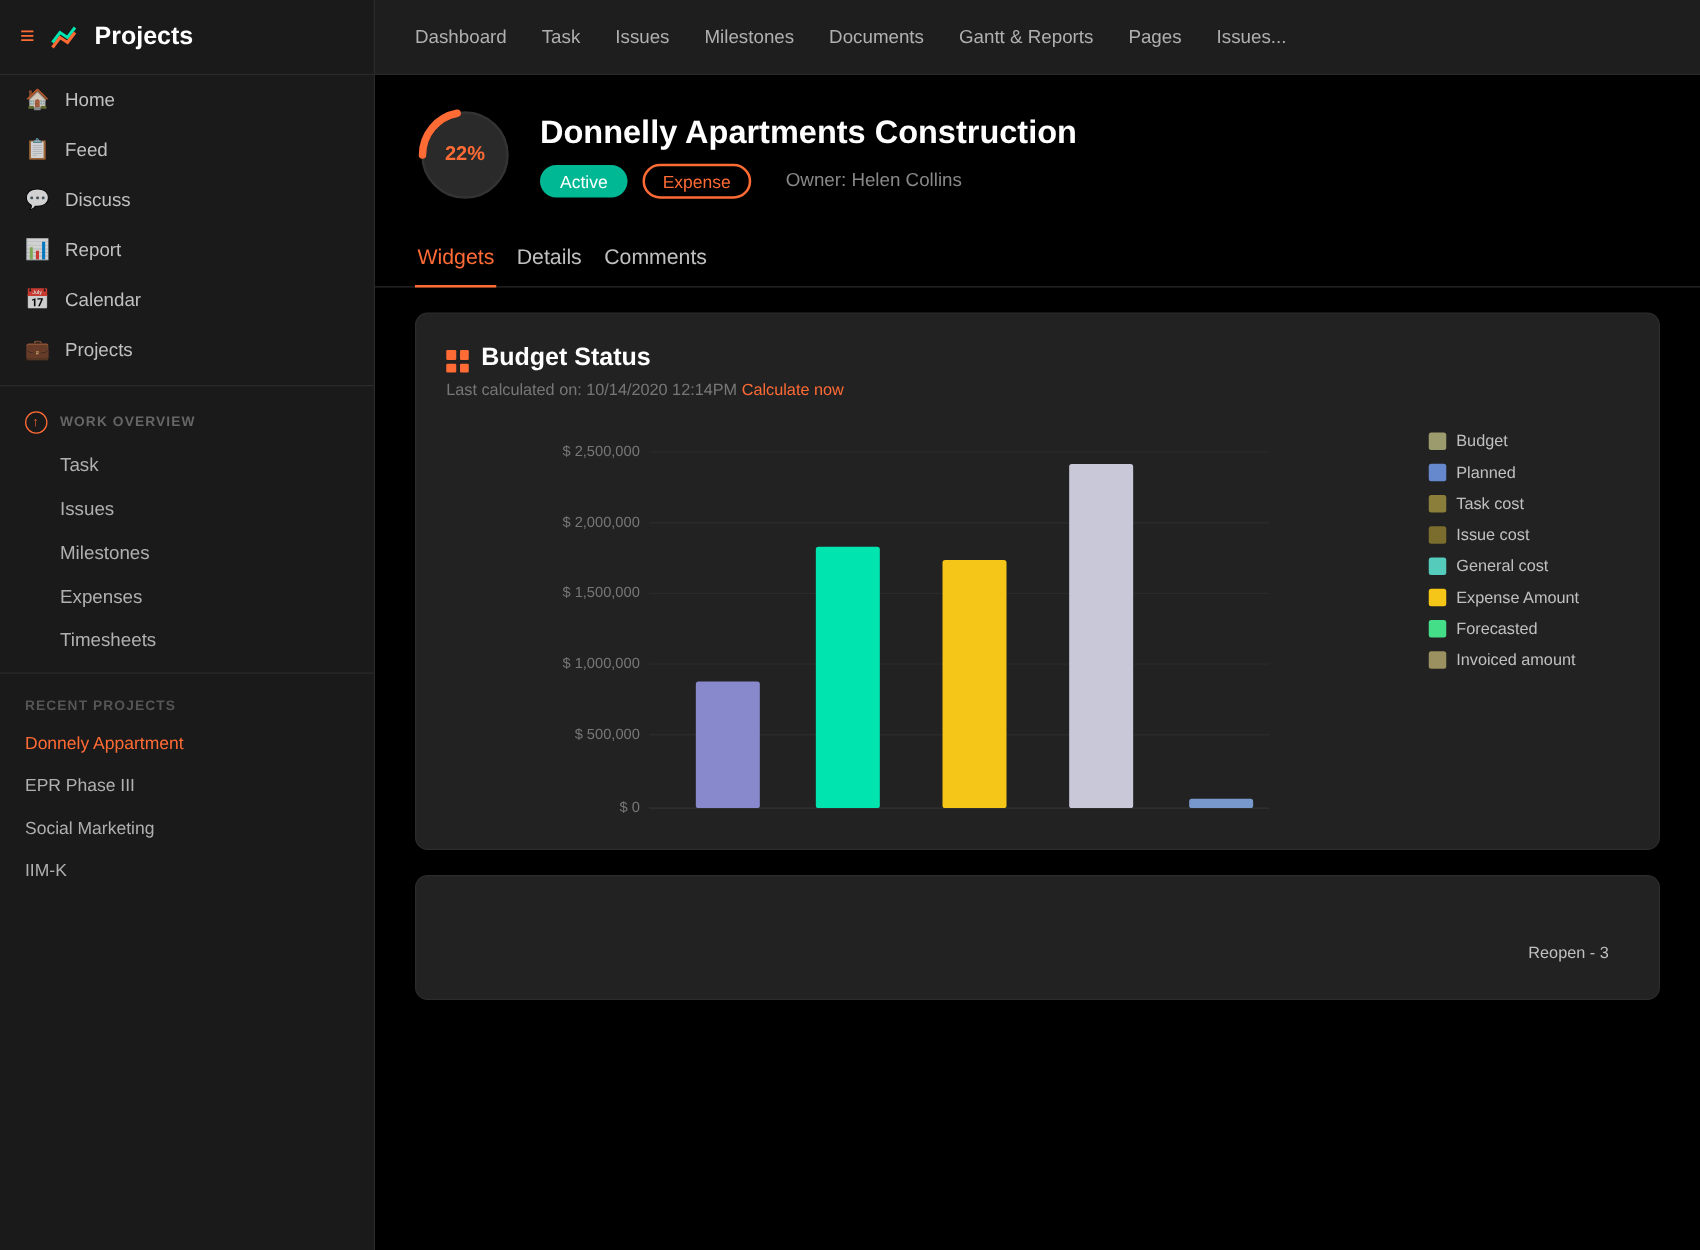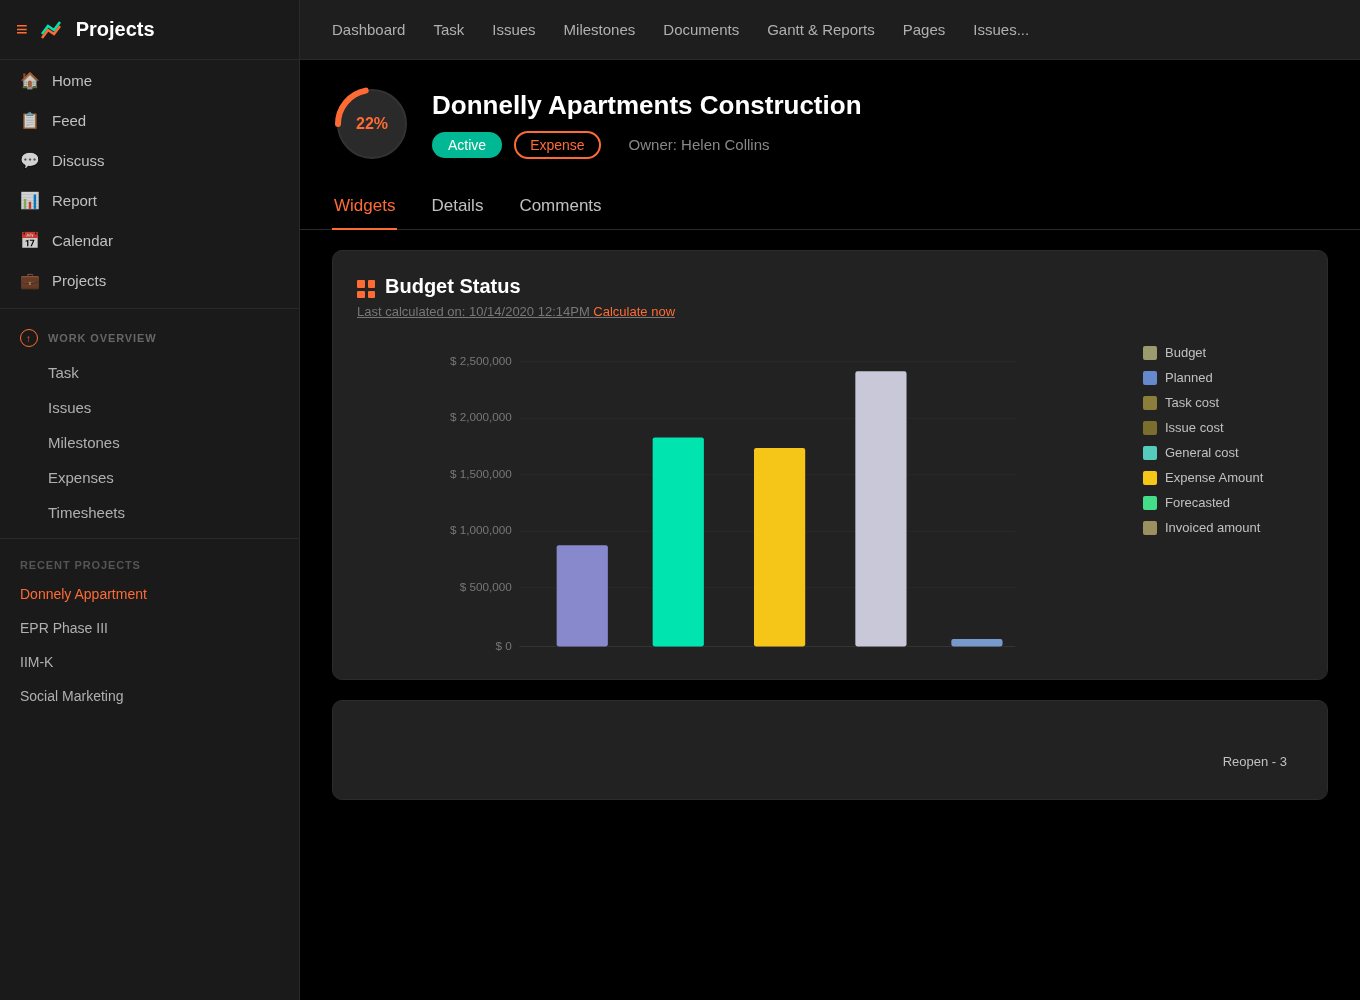--- a/index.html
+++ b/index.html
@@ -240,21 +240,21 @@
 
     .owner-label {
       color: #888;
       font-size: 15px;
       margin-left: 16px;
     }
 
     
     .project-tabs {
       display: flex;
-      gap: 32px;
+      gap: 14px;
       padding: 8px 32px 0;
       border-bottom: 1px solid #2a2a2a;
     }
 
     .project-tab {
       padding: 8px 2px 12px;
       font-size: 17px;
       cursor: pointer;
       color: #c0c0c0;
       border-bottom: 2px solid transparent;
@@ -304,21 +304,20 @@
     .widget-title {
       font-size: 20px;
       font-weight: 600;
       color: #ffffff;
     }
 
     .widget-subtitle {
       font-size: 13px;
       color: #777;
       margin-bottom: 16px;
-      text-decoration: underline;
     }
 
     .calculate-link {
       color: #ff6b35;
       cursor: pointer;
     }
 
     
     .budget-chart-container {
       display: flex;
@@ -441,22 +440,22 @@
     <div class="sidebar-sub-item">Milestones</div>
     <div class="sidebar-sub-item">Expenses</div>
     <div class="sidebar-sub-item">Timesheets</div>
 
     <hr class="sidebar-section-divider">
 
     <div class="recent-section-label">RECENT PROJECTS</div>
 
     <div class="recent-project-item active">Donnely Appartment</div>
     <div class="recent-project-item">EPR Phase III</div>
+    <div class="recent-project-item">Social Marketing</div>
     <div class="recent-project-item">IIM-K</div>
-    <div class="recent-project-item">Social Marketing</div>
   </div>
 
   <div class="content-area">
 
     <div class="project-header">
       <div class="progress-circle-container">
         <svg width="80" height="80" viewBox="0 0 80 80">
           <circle cx="40" cy="40" r="34" fill="#2a2a2a" stroke="#333" stroke-width="2"></circle>
           <circle cx="40" cy="40" r="34" fill="none" stroke="#ff6b35" stroke-width="6" stroke-dasharray="213.6" stroke-dashoffset="166.6" stroke-linecap="round" transform="rotate(-90 40 40)"></circle>
         </svg>

